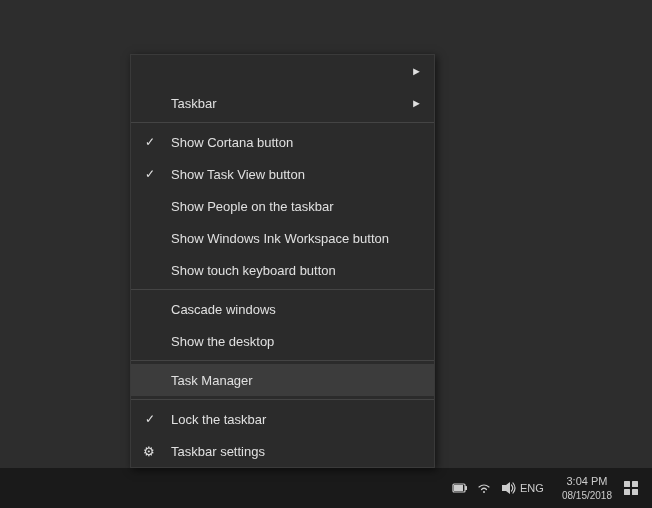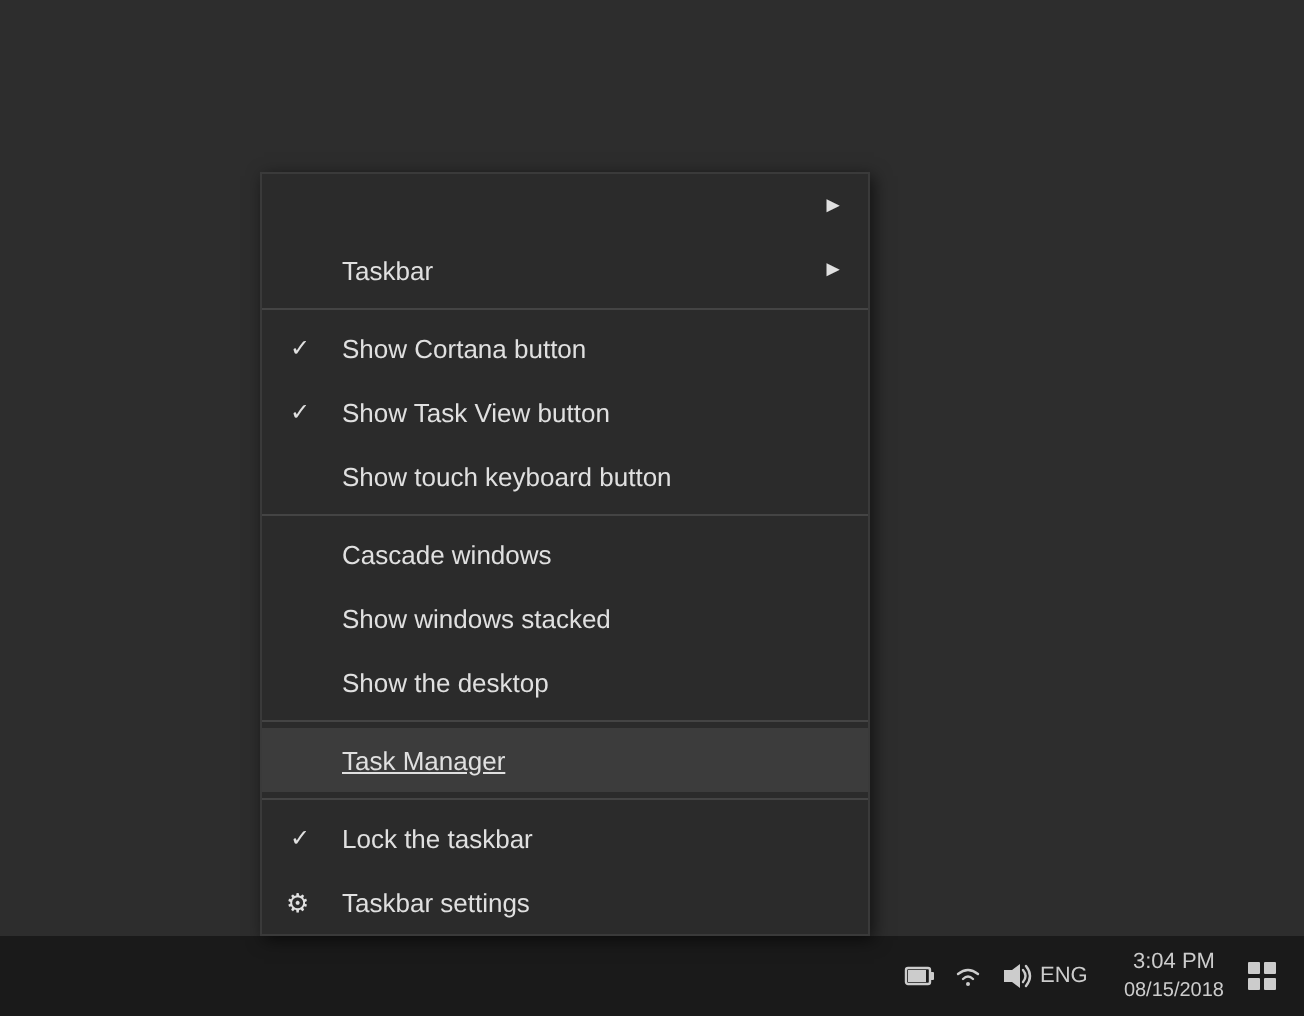--- a/index.html
+++ b/index.html
@@ -84,21 +84,20 @@
       align-items: center;
       padding: 7px 16px 7px 40px;
       cursor: pointer;
       position: relative;
       min-height: 32px;
       color: #e0e0e0;
     }
 
     .menu-item.active-item {
       background: #3c3c3c;
-      text-decoration: underline;
     }
 
     .menu-item .check-icon {
       position: absolute;
       left: 14px;
       color: #e0e0e0;
       font-size: 12px;
     }
 
     .menu-item .arrow-icon {
@@ -144,35 +143,38 @@
   <div class="menu-item">
     <span class="check-icon">✓</span>
     <span class="menu-item-label">Show Cortana button</span>
   </div>
 
   <div class="menu-item">
     <span class="check-icon">✓</span>
     <span class="menu-item-label">Show Task View button</span>
   </div>
 
-
+  <div class="menu-item">
+    <span class="menu-item-label">Show People on the taskbar</span>
+  </div>
+
+  <div class="menu-item">
+    <span class="menu-item-label">Show Windows Ink Workspace button</span>
+  </div>
 
   <div class="menu-item">
     <span class="menu-item-label">Show touch keyboard button</span>
   </div>
 
   <div class="menu-separator"></div>
 
   <div class="menu-item">
     <span class="menu-item-label">Cascade windows</span>
   </div>
 
-  <div class="menu-item">
-    <span class="menu-item-label">Show windows stacked</span>
-  </div>
 
 
   <div class="menu-item">
     <span class="menu-item-label">Show the desktop</span>
   </div>
 
   <div class="menu-separator"></div>
 
   <div class="menu-item active-item">
     <span class="menu-item-label">Task Manager</span>

